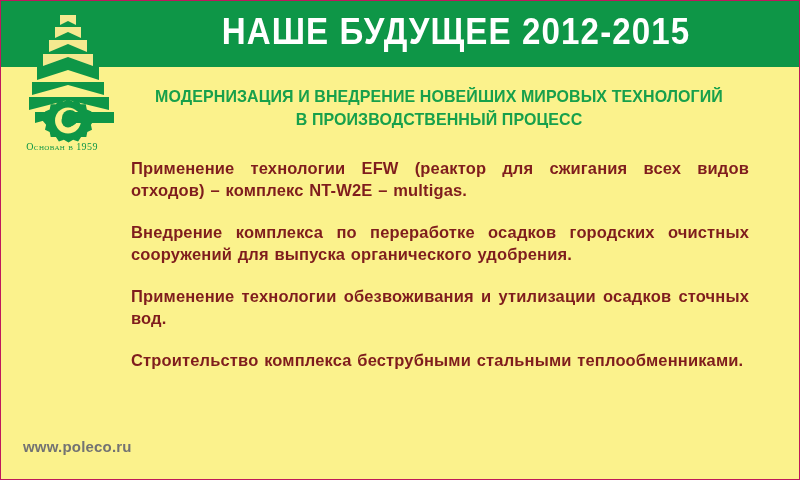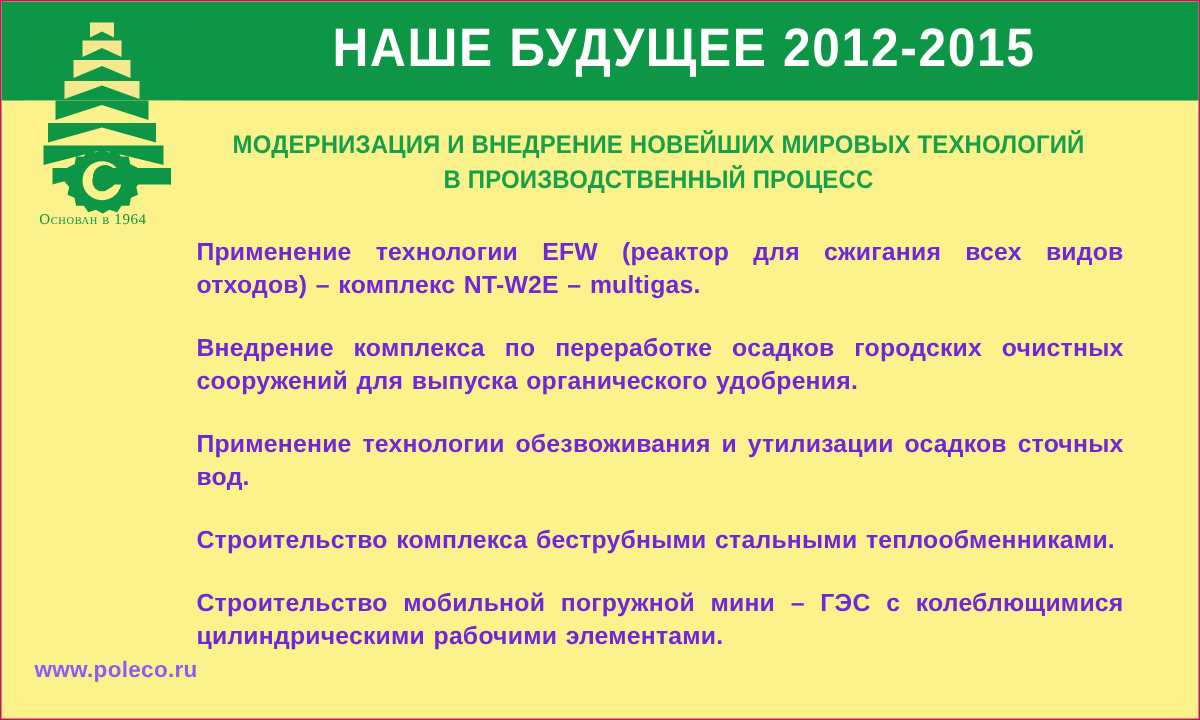--- a/index.html
+++ b/index.html
@@ -83,38 +83,38 @@
     transform: scaleX(0.94);
     transform-origin: center top;
   }
   .bullets {
     position: absolute;
     left: 130px;
     top: 156px;
     width: 618px;
   }
   .bullet {
-    color: #6d28d9;
+    color: #7f1d1d;
     font-family: "Liberation Sans Narrow", "Liberation Sans", sans-serif;
     font-weight: bold;
     font-size: 16.5px;
     line-height: 22px;
     text-align: justify;
     text-align-last: left;
     margin: 0 0 20px 0;
     letter-spacing: 0.15px;
     word-spacing: 1px;
   }
   .bullet:last-child { margin-bottom: 0; }
 
   .site-url {
     position: absolute;
     left: 22px;
     top: 437px;
-    color: #8b5cf6;
+    color: #737373;
     font-family: "Liberation Sans Narrow", "Liberation Sans", sans-serif;
     font-weight: bold;
     font-size: 15px;
     letter-spacing: 0.2px;
   }
 </style>
 </head>
 <body>
 
 <div class="slide">
@@ -156,30 +156,29 @@
       <circle cx="53" cy="109.5" r="13" fill="#fbf28c"></circle>
 
       <g fill="#0e9647">
         <polygon points="53,101 99,101 99,112 53,112"></polygon>
         <circle cx="55" cy="107" r="8"></circle>
       </g>
       <circle cx="53" cy="110" r="6.5" fill="#0e9647"></circle>
     </svg>
   </div>
 
-  <div class="logo-caption">Основан в 1964</div>
+  <div class="logo-caption">Основан в 1959</div>
 
   <div class="subtitle">
     <div>МОДЕРНИЗАЦИЯ И ВНЕДРЕНИЕ НОВЕЙШИХ МИРОВЫХ ТЕХНОЛОГИЙ</div>
     <div>В ПРОИЗВОДСТВЕННЫЙ ПРОЦЕСС</div>
   </div>
 
   <div class="bullets">
     <p class="bullet">Применение технологии   EFW (реактор для сжигания всех видов отходов) – комплекс NT-W2E – multigas.</p>
     <p class="bullet">Внедрение комплекса по переработке осадков городских очистных сооружений для выпуска органического удобрения.</p>
     <p class="bullet">Применение технологии   обезвоживания и утилизации осадков сточных  вод.</p>
     <p class="bullet">Строительство комплекса беструбными стальными теплообменниками.</p>
-    <p class="bullet">Строительство мобильной погружной мини – ГЭС с колеблющимися цилиндрическими  рабочими  элементами.</p>
   </div>
 
   <div class="site-url">www.poleco.ru</div>
 
 </div>
 
 </body></html>

